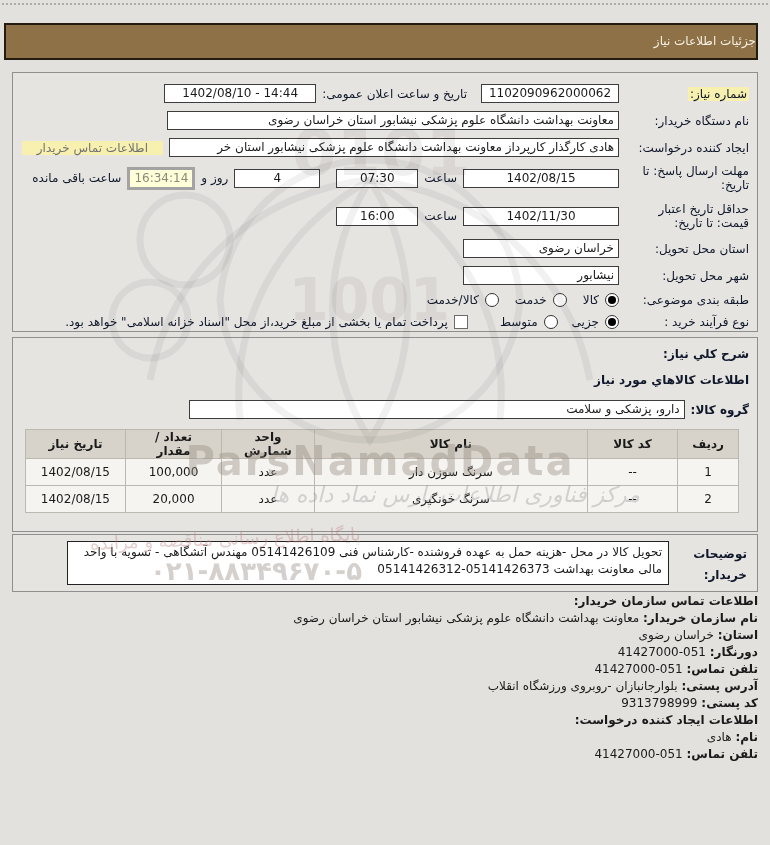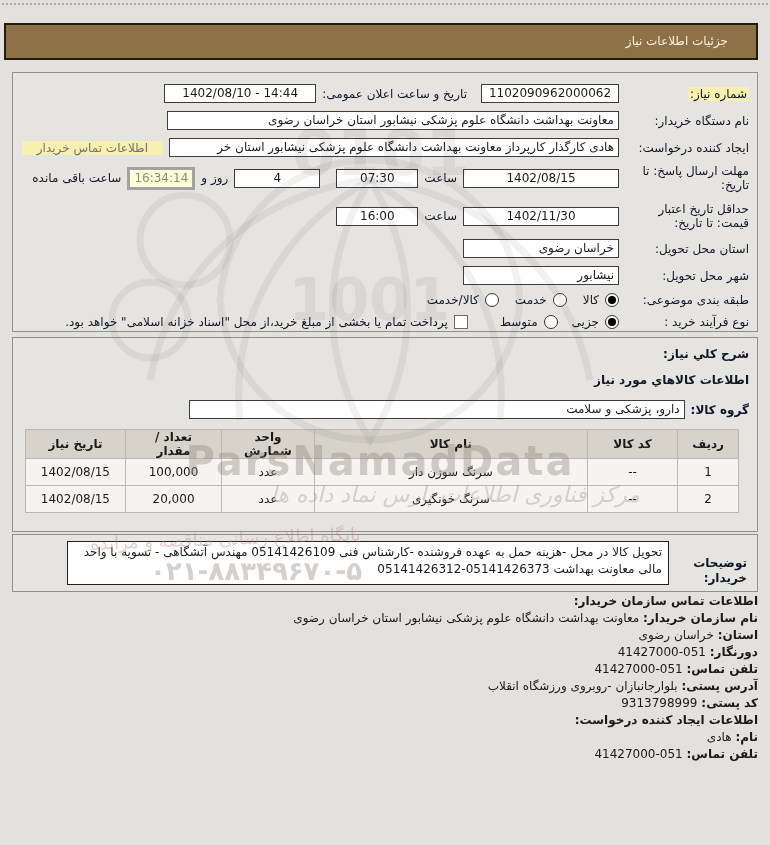--- a/index.html
+++ b/index.html
@@ -6,21 +6,21 @@
   .screen{
     position:relative;width:770px;height:845px;overflow:hidden;
     background:#e3e1de;direction:rtl;
     font-family:"DejaVu Sans","Liberation Sans",sans-serif;
     font-size:12px;color:#1a1a1a;
   }
   .dotted-top{position:absolute;top:3px;left:2px;right:2px;border-top:2px dotted #b0aeab;}
   .title-bar{
     position:absolute;top:23px;right:12px;left:4px;height:33px;
     background:#8e7146;border:2px solid #231c0f;
-    color:#f6f1e4;line-height:33px;padding:0 28px;font-size:12px;
+    color:#f6f1e4;line-height:33px;padding:0 0;font-size:12px;
   }
   .box{position:absolute;right:12px;left:12px;border:1px solid #8f8f8f;background:#e6e4e1;}
   .box1{top:72px;height:258px;}
   .box2{top:337px;height:193px;}
   .box3{top:534px;height:56px;}
   .frow{display:flex;align-items:center;gap:6px;padding:0 8px;margin-top:8px;}
   .lbl{color:#0f172a;}
   .wlab{flex:0 0 124px;line-height:14px;}
   .inp{
     background:#fff;border:1px solid #3d3d3d;height:17px;line-height:17px;
@@ -39,21 +39,21 @@
   .goods-table{border-collapse:collapse;margin:10px 18px 0;width:714px;border:1px solid #8a8a8a;}
   .goods-table th{background:#d7d3ca;font-weight:bold;}
   .goods-table th,.goods-table td{
     border:1px solid #bcb8b0;height:24px;text-align:center;font-size:12px;padding:0 14px;background-clip:padding-box;
   }
   .goods-table td{background:#f6f4f1;height:26px;}
   .goods-table col.c-row{width:32px}.goods-table col.c-code{width:94px}
   .goods-table col.c-name{width:292px}.goods-table col.c-unit{width:94px}
   .goods-table col.c-qty{width:98px}.goods-table col.c-date{width:100px}
   .notes-wrap{display:flex;gap:8px;padding:6px 10px;align-items:flex-start;}
-  .notes-lbl{flex:0 0 70px;line-height:15px;margin-top:15px;}
+  .notes-lbl{flex:0 0 70px;line-height:21px;margin-top:3px;}
   .notes-box{flex:1;background:#fff;border:1px solid #222;min-height:38px;padding:2px 6px;
     line-height:17px;margin-left:44px;}
   .footer{position:absolute;top:593px;right:12px;left:12px;line-height:17px;font-size:12px;}
   .footer div{white-space:nowrap;}
   .wm{position:absolute;z-index:6;pointer-events:none;}
   .wm-brand{top:438px;right:30px;left:20px;text-align:center;
     font-size:40px;font-weight:bold;color:rgba(150,140,128,.42);letter-spacing:2px;}
   .wm-fa{top:482px;right:130px;font-size:22px;font-style:italic;color:rgba(140,140,140,.35);}
   .wm-tag{top:528px;left:90px;font-size:18px;color:rgba(190,130,130,.38);transform:rotate(-2deg);}
   .wm-phone{top:556px;left:150px;font-size:26px;font-weight:bold;color:rgba(160,150,145,.45);direction:ltr;}

